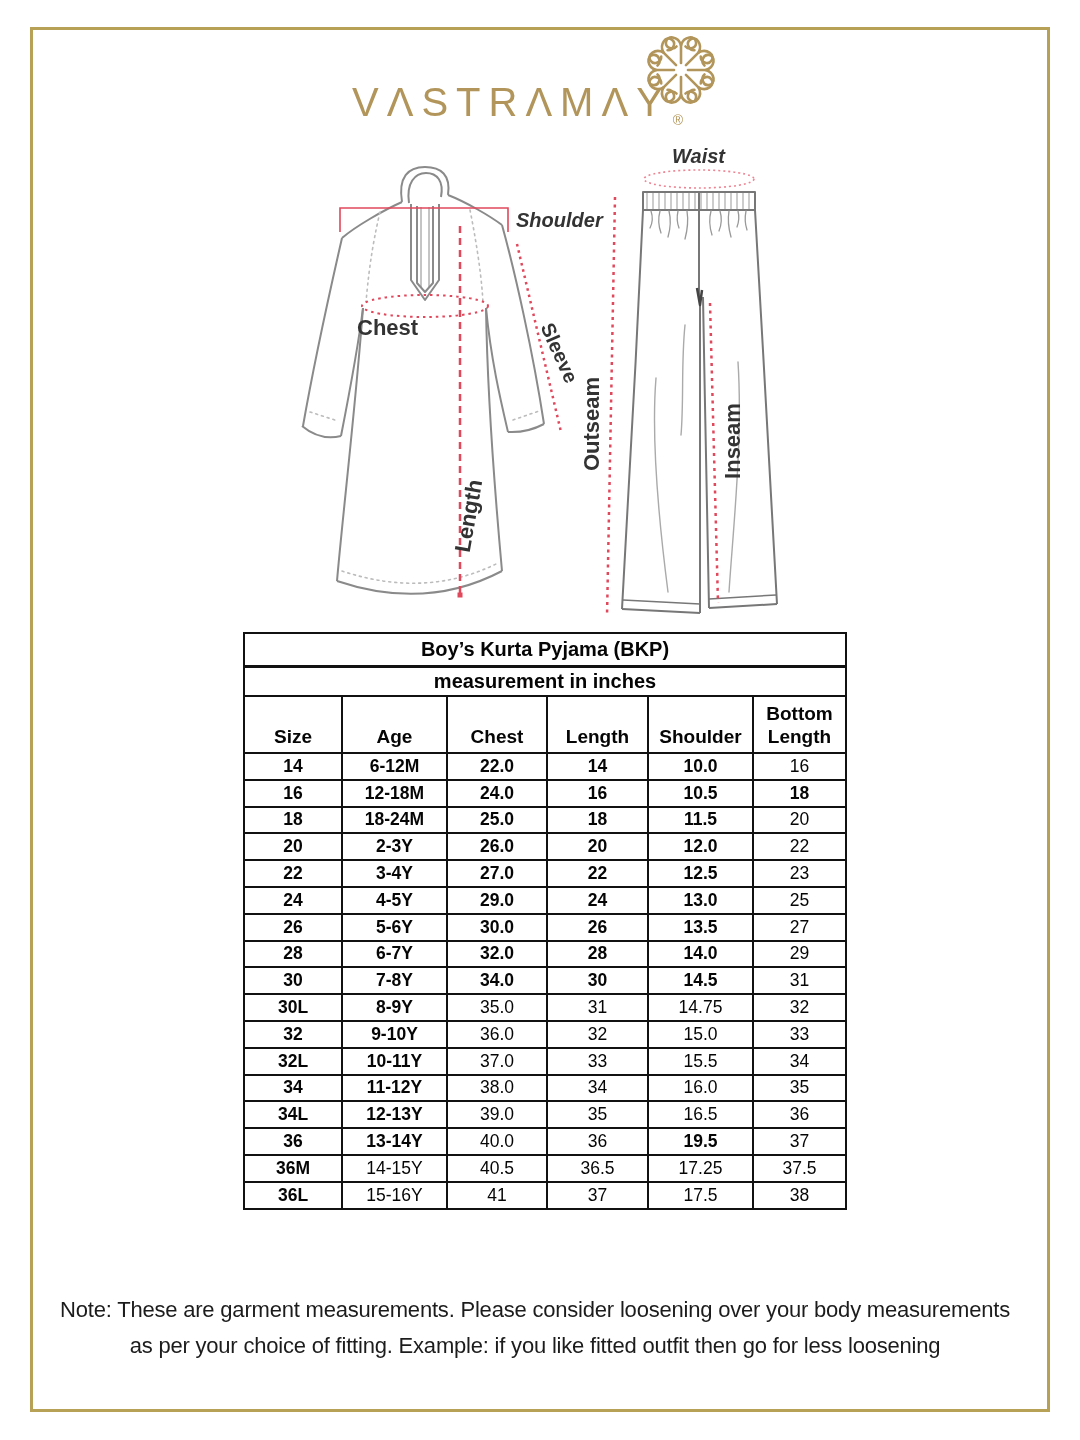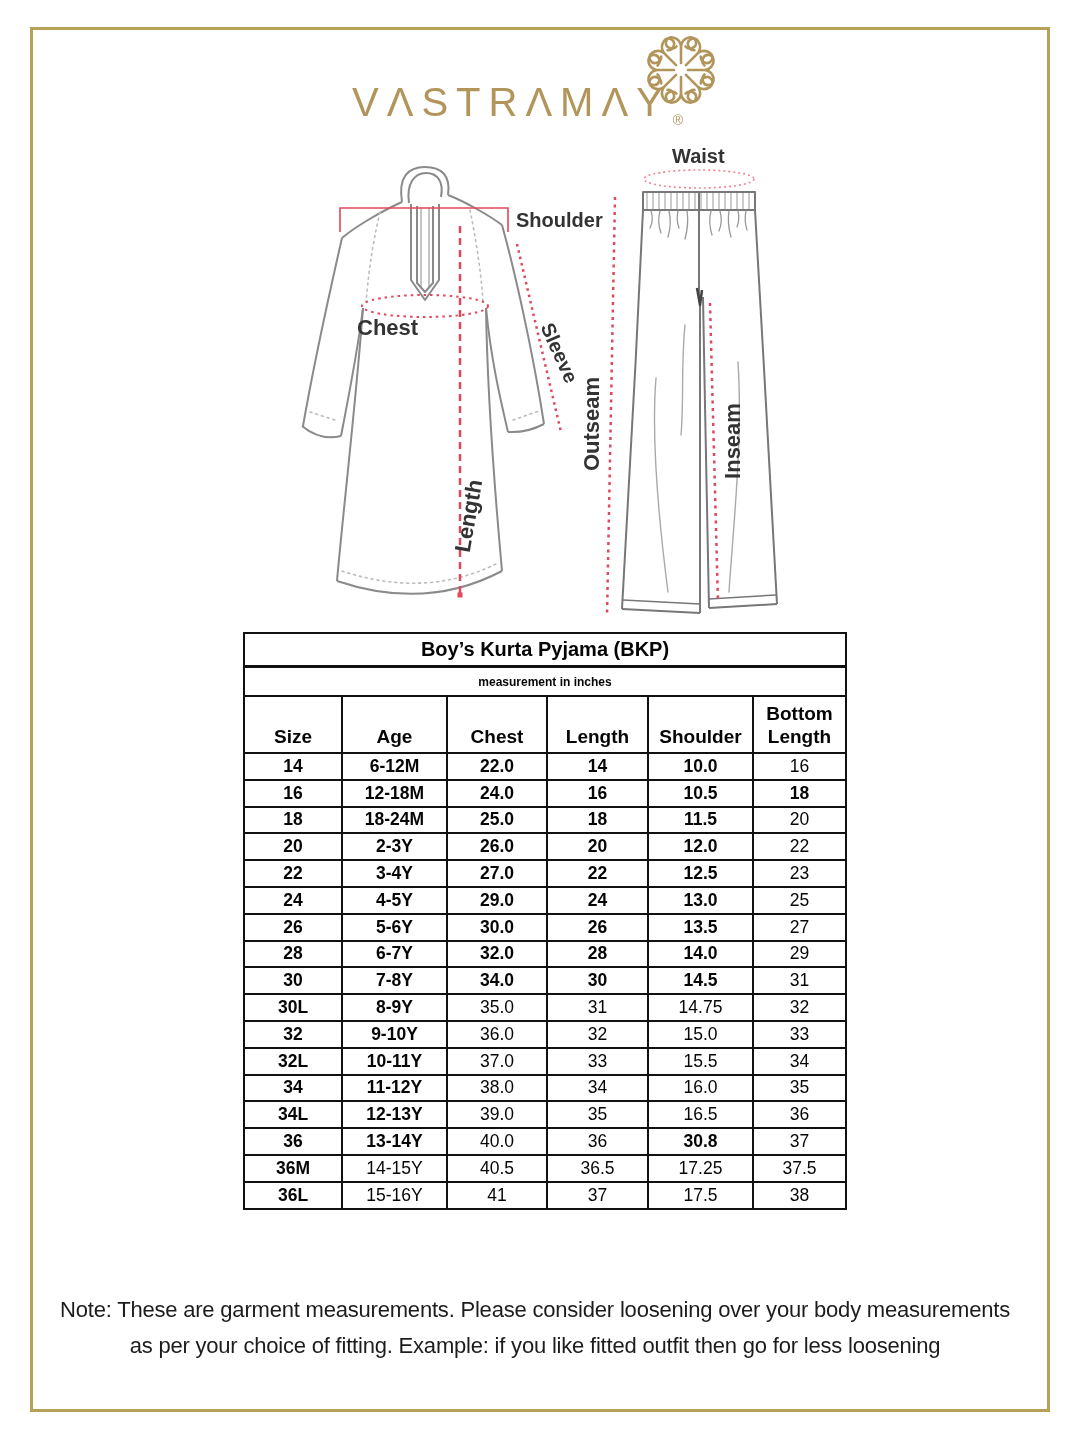--- a/index.html
+++ b/index.html
@@ -19,37 +19,37 @@
   }
   .reg-mark{
     font-size:14px;letter-spacing:0;color:#b2955a;position:relative;top:9px;left:2px;
   }
   .emblem{position:absolute;left:641px;top:30px;}
   
   .diagram-svg{position:absolute;left:280px;top:140px;}
   .dlabel{
     position:absolute;color:#333;font-weight:700;white-space:nowrap;
   }
-  .dlabel-plain{font-size:20px;}
+  .dlabel-plain{font-size:20px;font-style:italic;}
   .dlabel-rot{
     transform:translate(-50%,-50%) rotate(-90deg);
     font-size:22px;
   }
   .dlabel-len{transform:translate(-50%,-50%) rotate(-80deg);font-size:22px;}
   .dlabel-sleeve{transform:translate(-50%,-50%) rotate(66deg);font-size:20px;}
   
   .size-table{
     position:absolute;left:243px;top:632px;width:602px;
     border-collapse:collapse;table-layout:fixed;color:#050505;border-radius:32px;
   }
   .size-table td,.size-table th{
     border:2px solid #111;text-align:center;vertical-align:middle;padding:0;
   }
   .size-table .t-title{font-size:20px;font-weight:700;height:31px;border-bottom:3px solid #111;}
-  .size-table .t-sub{font-size:12px;font-weight:700;height:27px;}
+  .size-table .t-sub{font-size:20px;font-weight:700;height:27px;}
   .size-table th{
     font-size:19px;font-weight:700;height:51px;vertical-align:bottom;
     padding-bottom:4px;line-height:1.18;
   }
   .size-table td.cell{font-size:17.5px;height:24.8px;font-weight:400;}
   .size-table td.cell.b{font-weight:700;}
   
   .note{
     position:absolute;left:40px;top:1292px;width:990px;text-align:center;
     font-size:22px;line-height:1.62;color:#1c1c1c;letter-spacing:-0.2px;
@@ -318,21 +318,21 @@
           <td class="cell">39.0</td>
           <td class="cell">35</td>
           <td class="cell">16.5</td>
           <td class="cell">36</td>
         </tr>
         <tr>
           <td class="cell b">36</td>
           <td class="cell b">13-14Y</td>
           <td class="cell">40.0</td>
           <td class="cell">36</td>
-          <td class="cell b">30.8</td>
+          <td class="cell b">19.5</td>
           <td class="cell">37</td>
         </tr>
         <tr>
           <td class="cell b">36M</td>
           <td class="cell">14-15Y</td>
           <td class="cell">40.5</td>
           <td class="cell">36.5</td>
           <td class="cell">17.25</td>
           <td class="cell">37.5</td>
         </tr>

